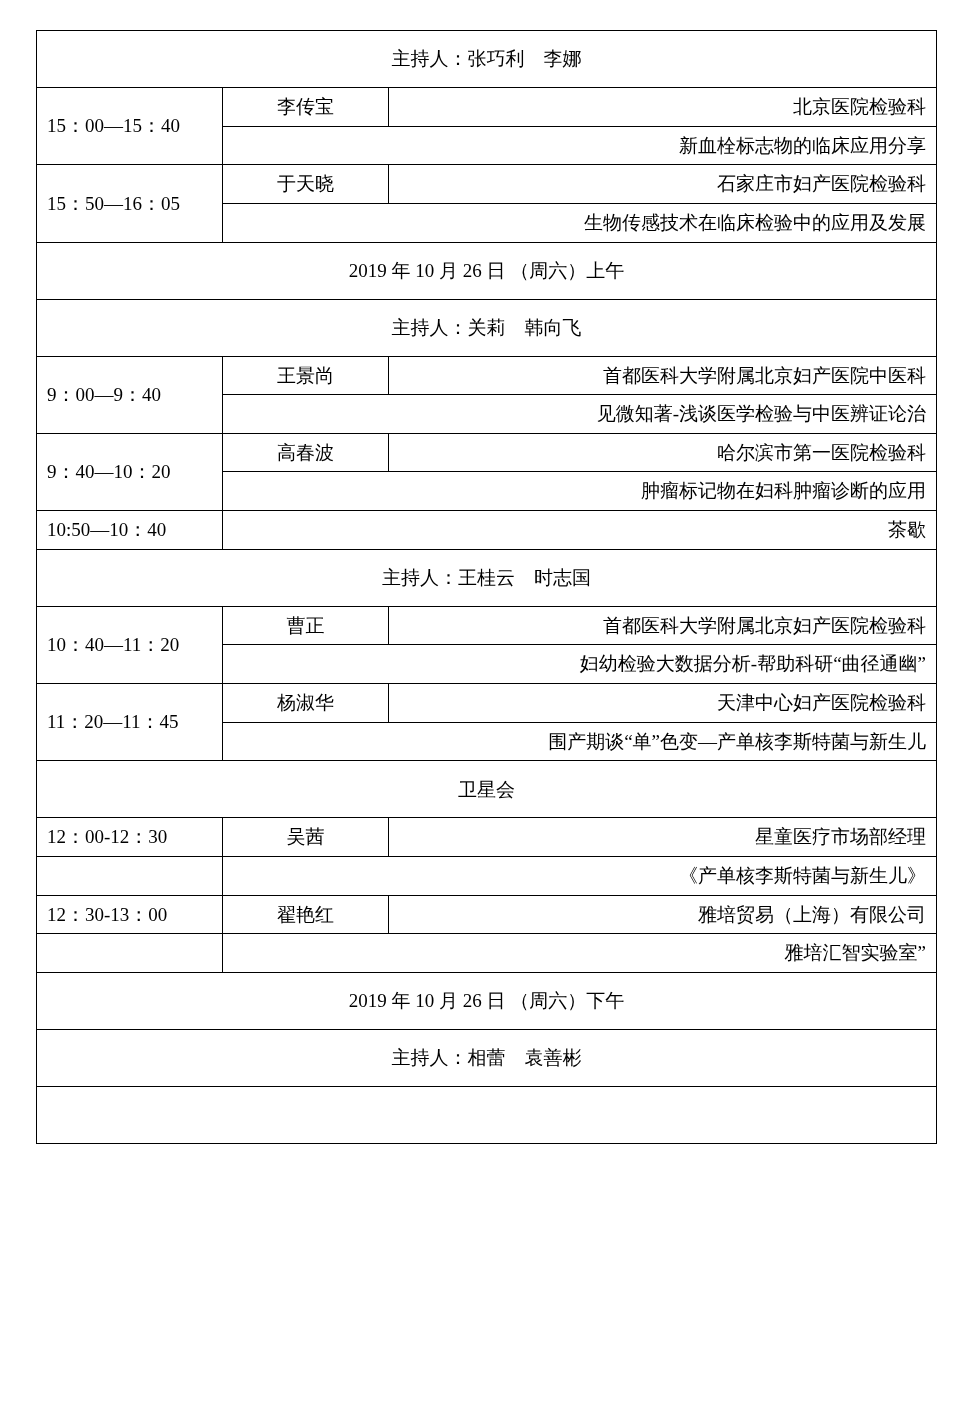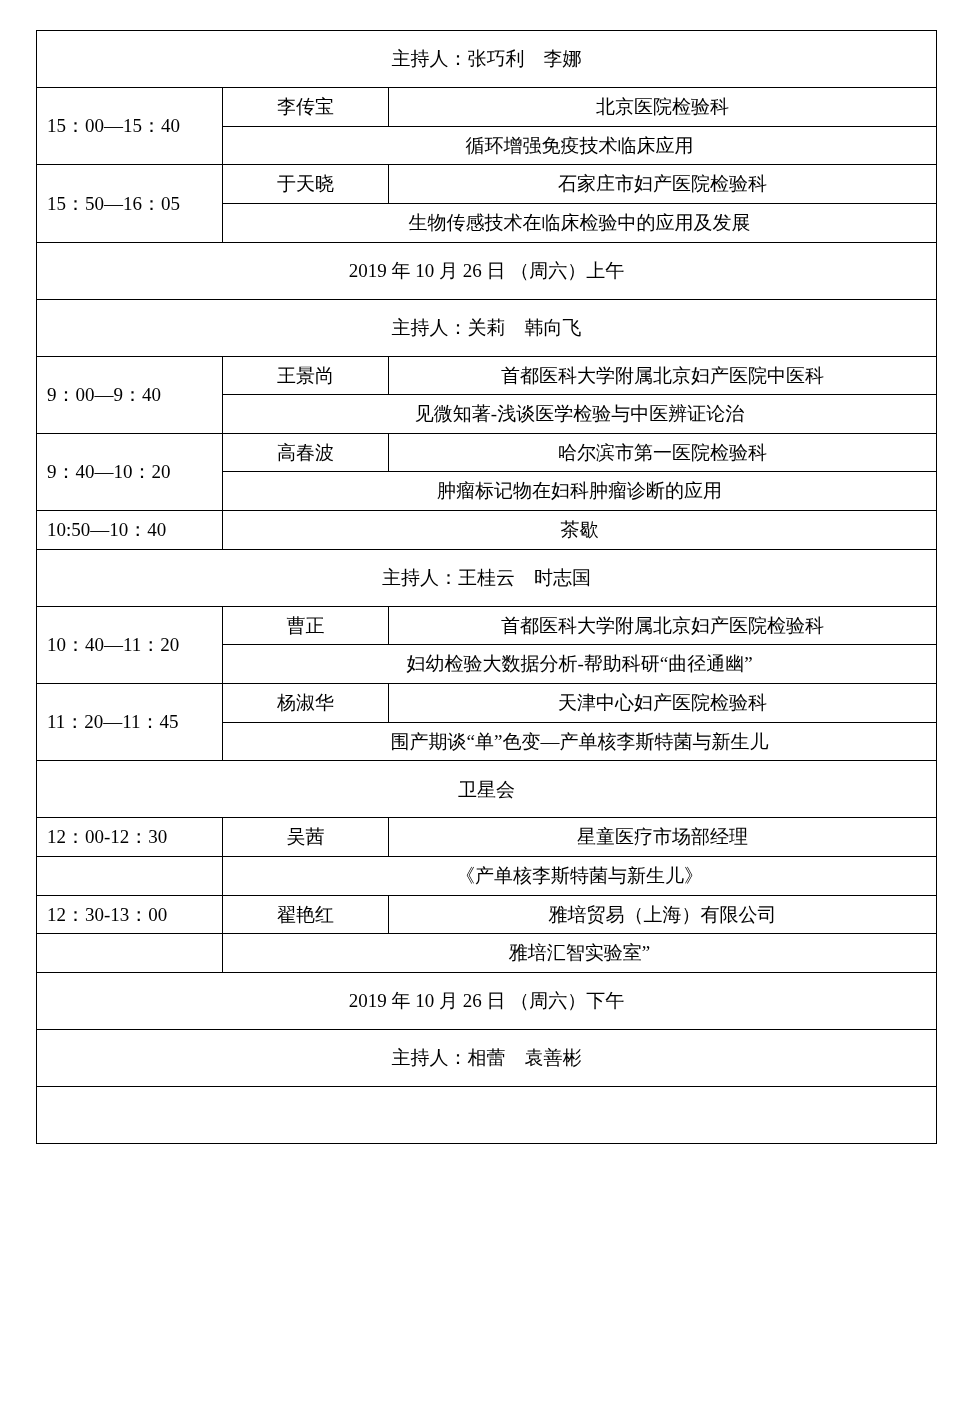--- a/index.html
+++ b/index.html
@@ -39,21 +39,21 @@
   .col-org   { width: 548px; }
 
   td.center {
     text-align: center;
   }
   td.time {
     text-align: left;
     white-space: nowrap;
   }
   td.title {
-    text-align: center;
+    text-align: right;
   }
   td.blank {
     
   }
   .row-tall td { height: 44px; }
 </style>
 </head>
 <body>
 
 <div class="page">
@@ -68,21 +68,21 @@
       <tr class="row-tall">
         <td class="center" colspan="3">主持人：张巧利　李娜</td>
       </tr>
 
       <tr>
         <td class="time" rowspan="2">15：00—15：40</td>
         <td class="center">李传宝</td>
         <td class="title">北京医院检验科</td>
       </tr>
       <tr>
-        <td class="title" colspan="2">循环增强免疫技术临床应用</td>
+        <td class="title" colspan="2">新血栓标志物的临床应用分享</td>
       </tr>
 
       <tr>
         <td class="time" rowspan="2">15：50—16：05</td>
         <td class="center">于天晓</td>
         <td class="title">石家庄市妇产医院检验科</td>
       </tr>
       <tr>
         <td class="title" colspan="2">生物传感技术在临床检验中的应用及发展</td>
       </tr>

